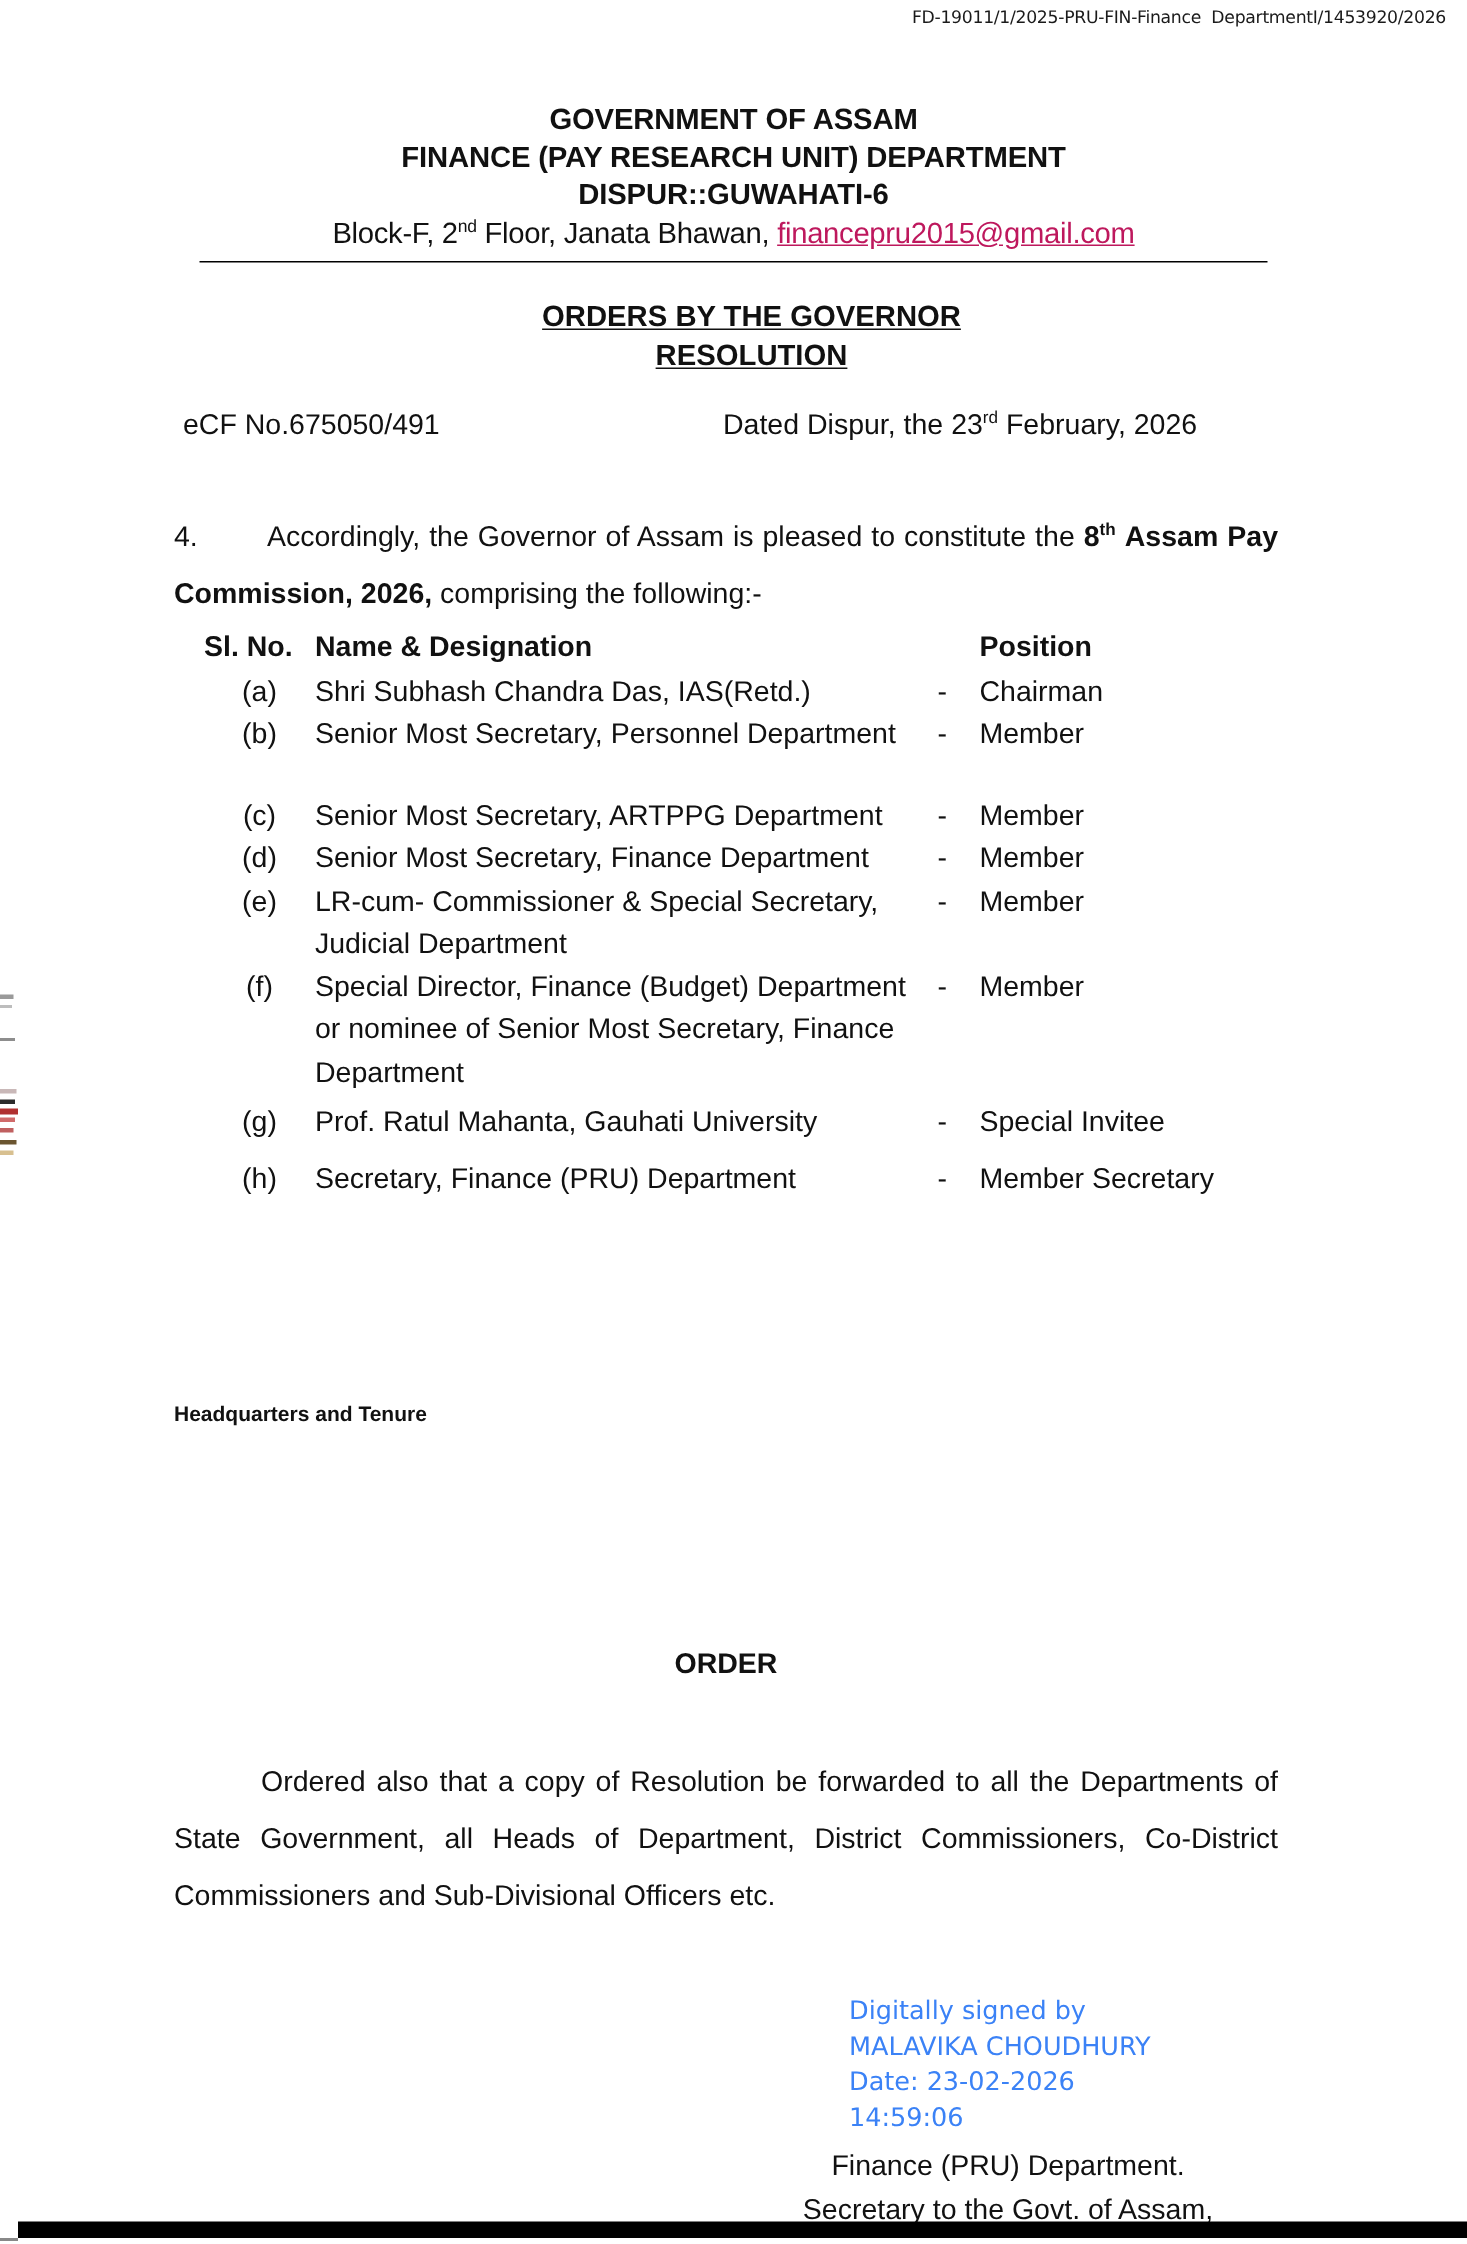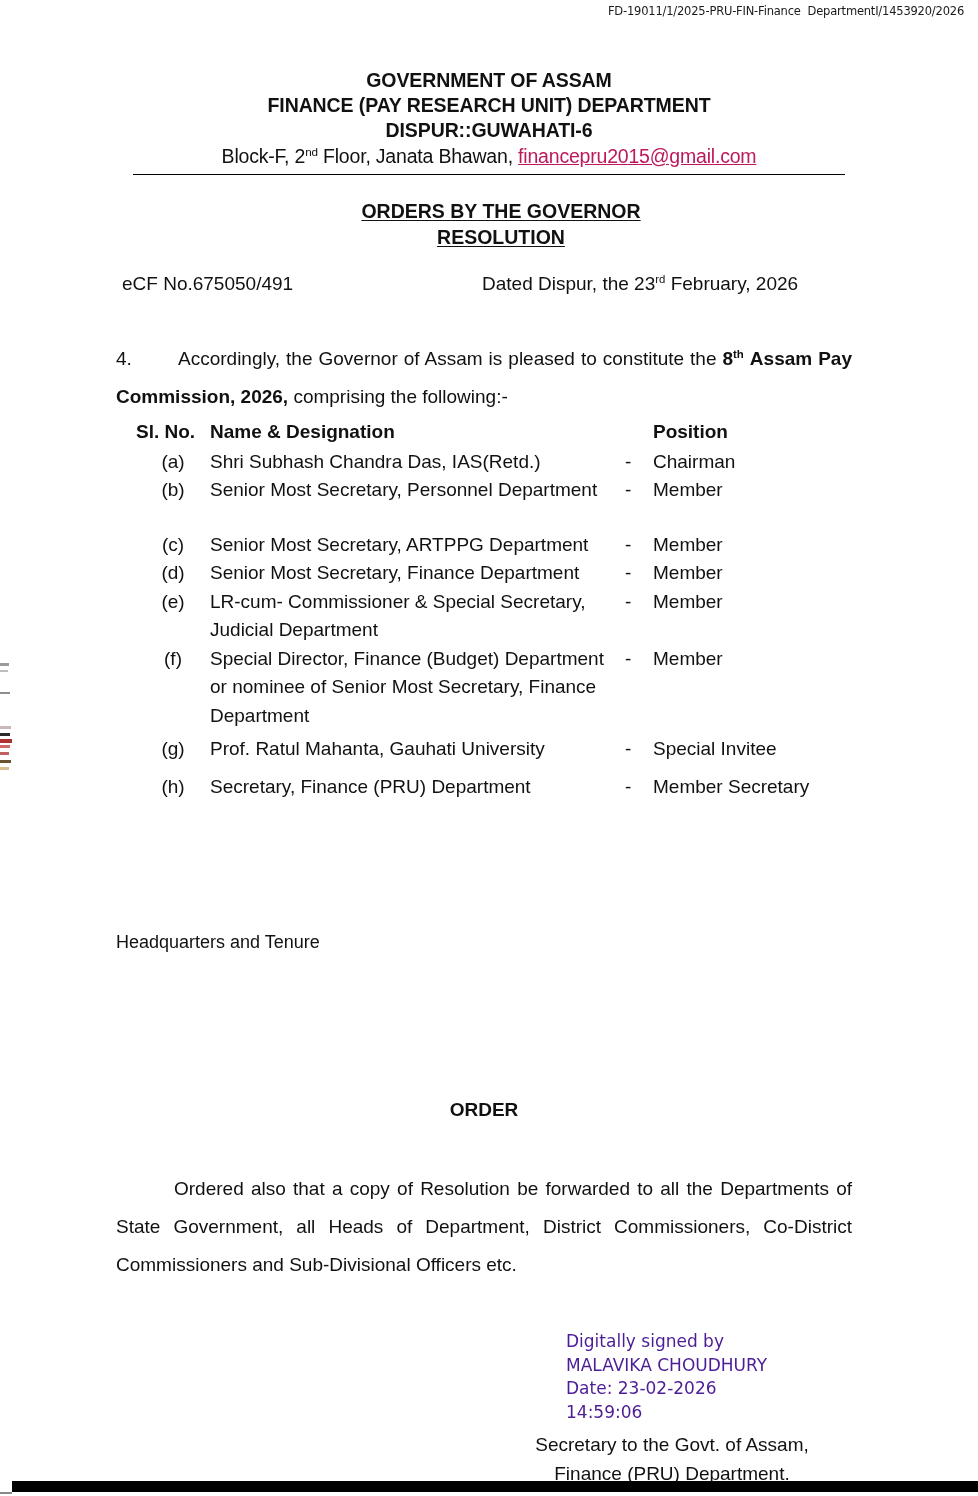--- a/index.html
+++ b/index.html
@@ -147,22 +147,22 @@
   .member-table td.col-sl { text-align: center !important; }
   .member-table thead th.col-sl { text-align: left !important; padding-left: 0; margin-top: 32px; }
   .spacer-row td { height: 26px; line-height: 26px; }
   .wide-row td { line-height: 38px; }
 
   
   .hq-heading {
     position: absolute;
     top: 929px;
     left: 116px;
-    font-size: 18px;
-    font-weight: normal;
+    font-size: 14px;
+    font-weight: bold;
     line-height: 26px;
   }
   .hq-para {
     position: absolute;
     top: 963px;
     left: 116px;
     width: 736px;
     font-size: 19px;
     line-height: 38px;
     text-align: justify;
@@ -201,21 +201,21 @@
   .order-p2 .indent { display: inline-block; width: 58px; }
 
   
   .sig-block {
     position: absolute;
     top: 1330px;
     left: 566px;
     font-family: "DejaVu Sans", sans-serif;
     font-size: 17px;
     line-height: 23.5px;
-    color: #4c1d95;
+    color: #3b82f6;
   }
   .sig-block div { white-space: pre; }
   .sig-desig {
     position: absolute;
     top: 1430px;
     left: 492px;
     width: 360px;
     text-align: center;
     font-family: "Liberation Sans", sans-serif;
     font-size: 19px;
@@ -351,22 +351,22 @@
   <div class="order-heading">ORDER</div>
   <div class="order-p2"><span class="indent"></span><span>Ordered also that a copy of Resolution be forwarded to all the Departments of State Government, all Heads of Department, District Commissioners, Co-District Commissioners and Sub-Divisional Officers etc.</span></div>
 
   <div class="sig-block">
     <div>Digitally signed by</div>
     <div>MALAVIKA CHOUDHURY</div>
     <div>Date: 23-02-2026</div>
     <div>14:59:06</div>
   </div>
   <div class="sig-desig">
+    <div>Finance (PRU) Department.</div>
     <div>Secretary to the Govt. of Assam,</div>
-    <div>Finance (PRU) Department.</div>
   </div>
 
   <div class="edge-marks">
     <i class="m1"></i>
     <i class="m2"></i>
     <i class="m3"></i>
     <i class="m4"></i>
     <i class="m5"></i>
     <i class="m6"></i>
     <i class="m7"></i>

